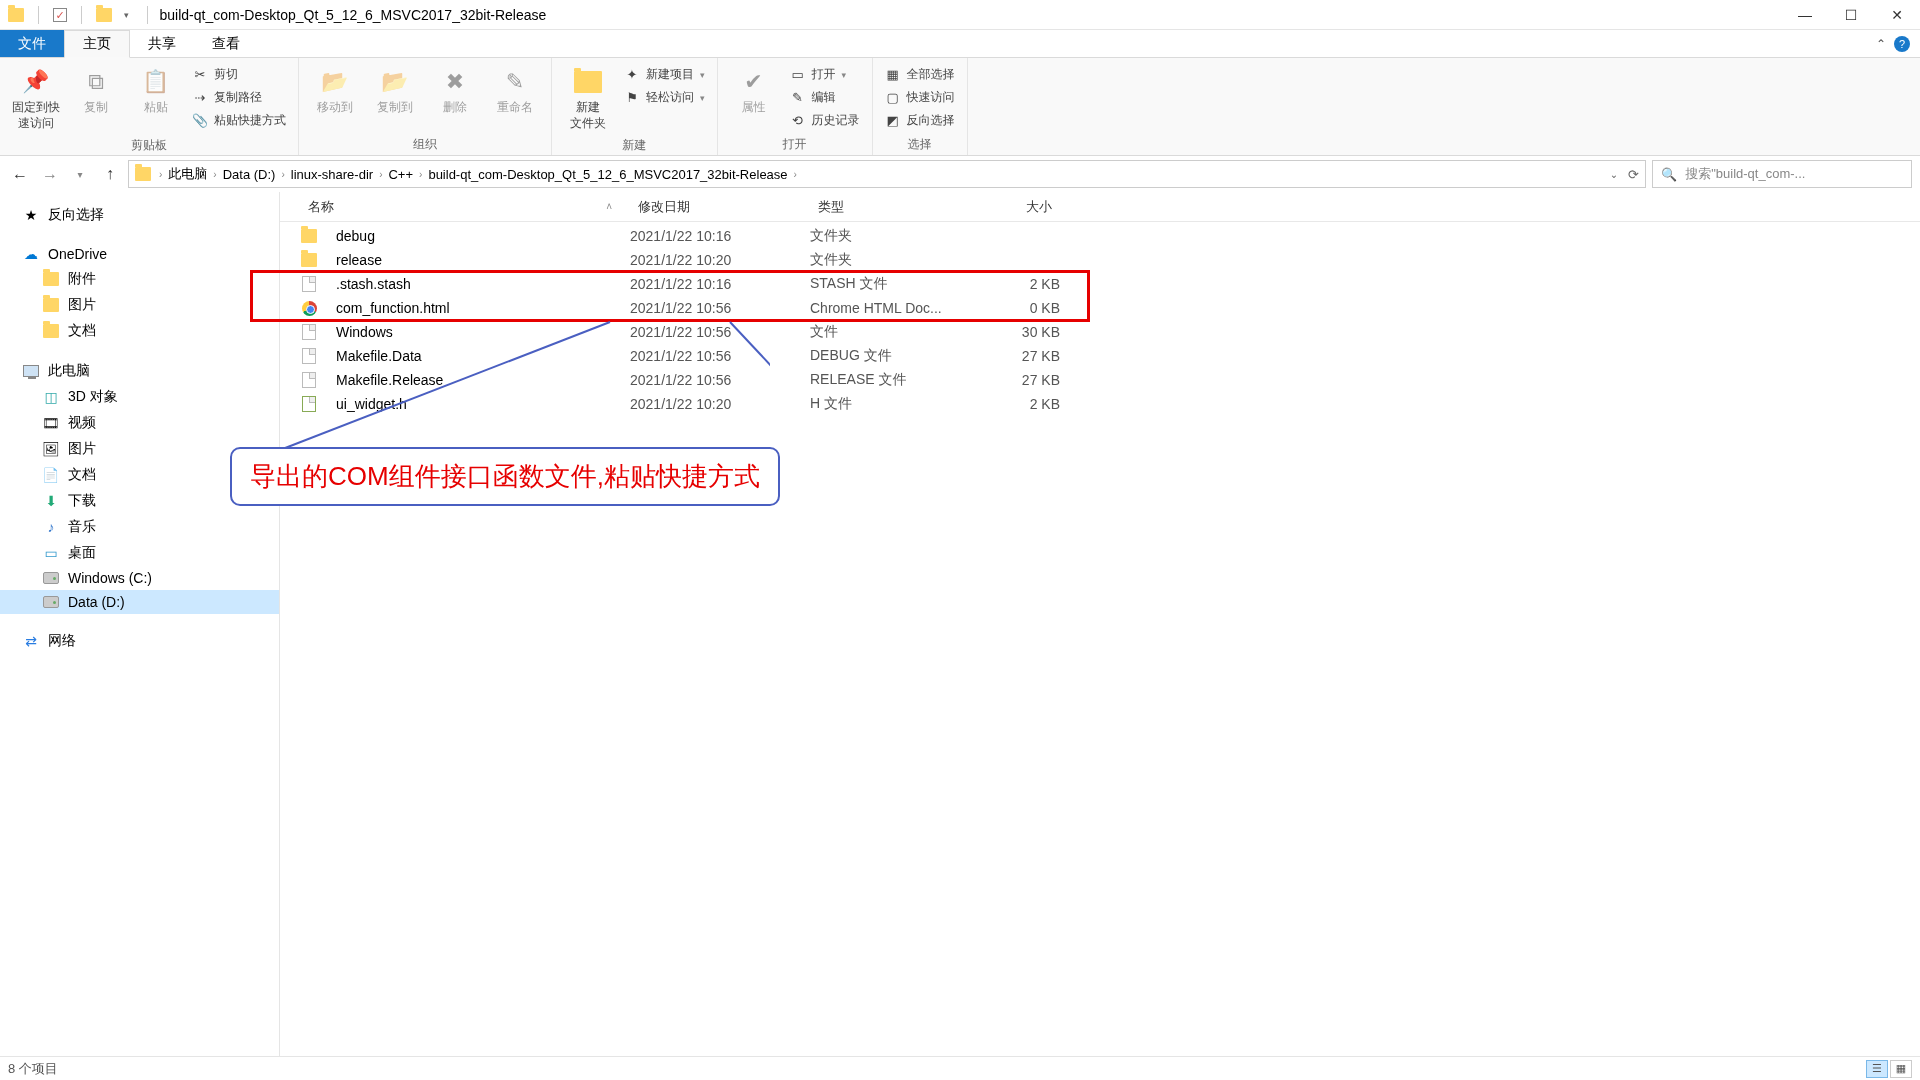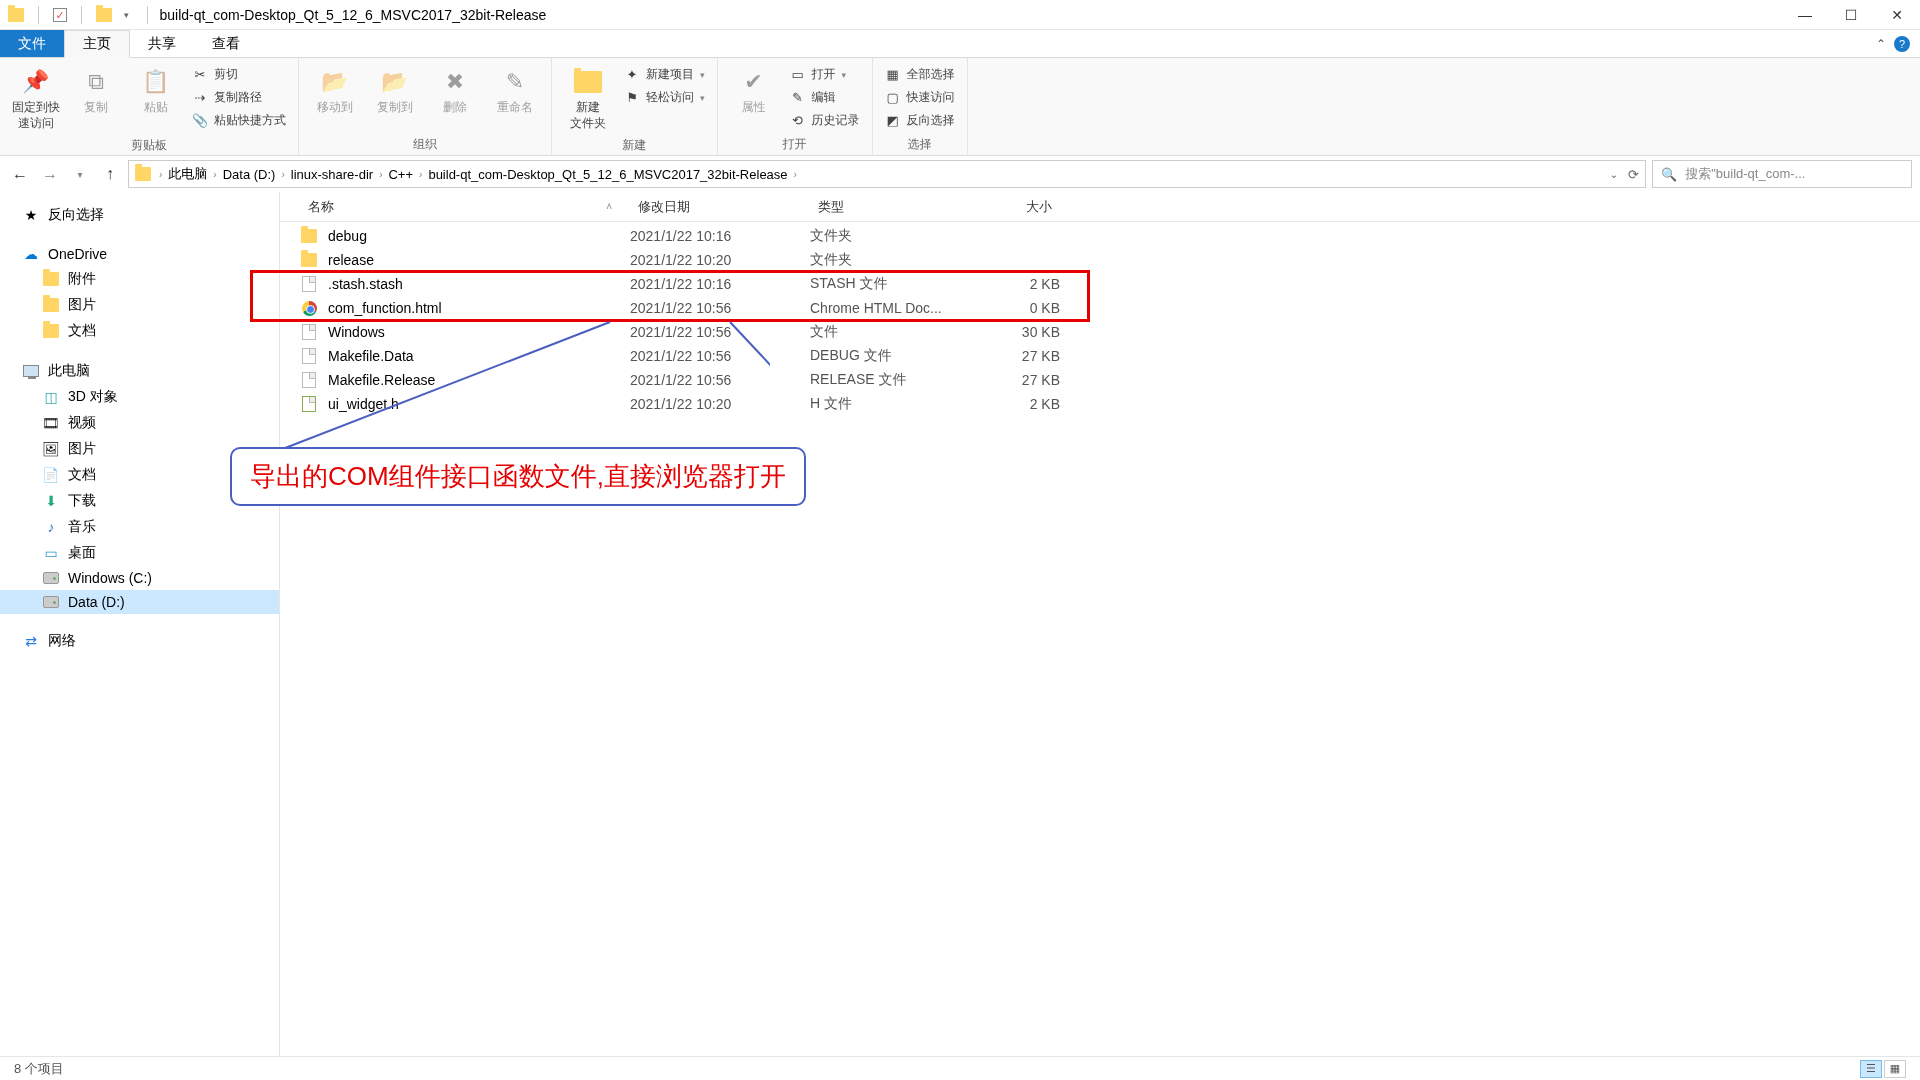--- a/index.html
+++ b/index.html
@@ -62,32 +62,32 @@
 .columns { display: flex; height: 30px; align-items: center; border-bottom: 1px solid #e8e8e8; font-size: 13px; color: #333; padding-left:20px;}
 .columns div { padding: 0 8px; }
 .col-name { width: 330px; display:flex; align-items:center; gap:6px;text-align:center;}
 .col-date { width: 180px; }
 .col-type { width: 160px; }
 .col-size { width: 90px; text-align: right; }
 .col-sort{ color:#888; font-size:10px; margin-left:auto; margin-right:10px;}
 
 .filelist { padding-top: 2px; }
 .filerow { display: flex; align-items: center; height: 24px; font-size: 14px; padding-left: 20px; }
-.filerow .cell-name { width: 330px; display: flex; align-items: center; gap: 10px; }
+.filerow .cell-name { width: 330px; display: flex; align-items: center; gap: 18px; }
 .filerow .ficon { width: 18px; height: 16px; display:flex; align-items:center; justify-content:center;}
 .filerow .cell-date { width: 180px; color:#555;}
 .filerow .cell-type { width: 160px; color:#555;}
 .filerow .cell-size { width: 90px; text-align: right; color:#555;}
 
 
 .annotation-box{ position:absolute; border:3px solid #e60000; pointer-events:none;}
 .callout{ position:absolute; border:2px solid #4a5fc1; border-radius:10px; padding:10px 18px; color:#e60000; font-size:26px; font-family:"SimSun",serif; background:#fff;}
 
 
-.statusbar { height: 24px; border-top: 1px solid #e5e5e5; display: flex; align-items: center; padding: 0 14px; font-size: 13px; color:#555;}
+.statusbar { height: 24px; border-top: 1px solid #e5e5e5; display: flex; align-items: center; padding: 0 8px; font-size: 13px; color:#555;}
 .statusbar .view-icons{ margin-left:auto; display:flex; gap:2px;}
 .statusbar .view-icons div{ width:22px; height:18px; border:1px solid #ccc; display:flex; align-items:center; justify-content:center; font-size:11px;}
 .statusbar .view-icons div.active{ background:#cce8ff; border-color:#7ab8e8;}
 
 
 .folder-glyph{ width:16px;height:14px;background:#ffd666;border-radius:1px;position:relative;}
 .folder-glyph::before{content:"";position:absolute;top:-3px;left:0;width:7px;height:3px;background:#ffd666;border-radius:1px 1px 0 0;}
 .file-glyph{width:14px;height:16px;border:1px solid #bbb;background:#fff;position:relative;}
 .file-glyph::before{content:"";position:absolute;top:0;right:0;width:5px;height:5px;background:#eee;border-left:1px solid #bbb;border-bottom:1px solid #bbb;}
 .chrome-glyph{width:15px;height:15px;border-radius:50%;background:conic-gradient(#db4437 0 120deg,#0f9d58 120deg 240deg,#ffcd40 240deg 360deg);position:relative;}
@@ -468,21 +468,21 @@
           <div class="cell-type">H 文件</div>
           <div class="cell-size">2 KB</div>
         </div>
       </div>
 
     <div class="annotation-box" style="left:-30px; top:78px; width:840px; height:52px;"></div>
     <svg style="position:absolute; left:-30px; top:128px; width:520px; height:160px; pointer-events:none;">
       <line x1="360" y1="2" x2="30" y2="130" stroke="#4a5fc1" stroke-width="2"></line>
       <line x1="480" y1="2" x2="600" y2="130" stroke="#4a5fc1" stroke-width="2"></line>
     </svg>
-    <div class="callout" style="left:-50px; top:255px;"><span>导出的COM组件接口函数文件,直接浏览器打开</span></div>
+    <div class="callout" style="left:-50px; top:255px;"><span>导出的COM组件接口函数文件,粘贴快捷方式</span></div>
   </div>
 </div>
 
 <div class="statusbar">
   <span>8 个项目</span>
   <div class="view-icons">
     <div class="active">☰</div>
     <div>▦</div>
   </div>
 </div>

